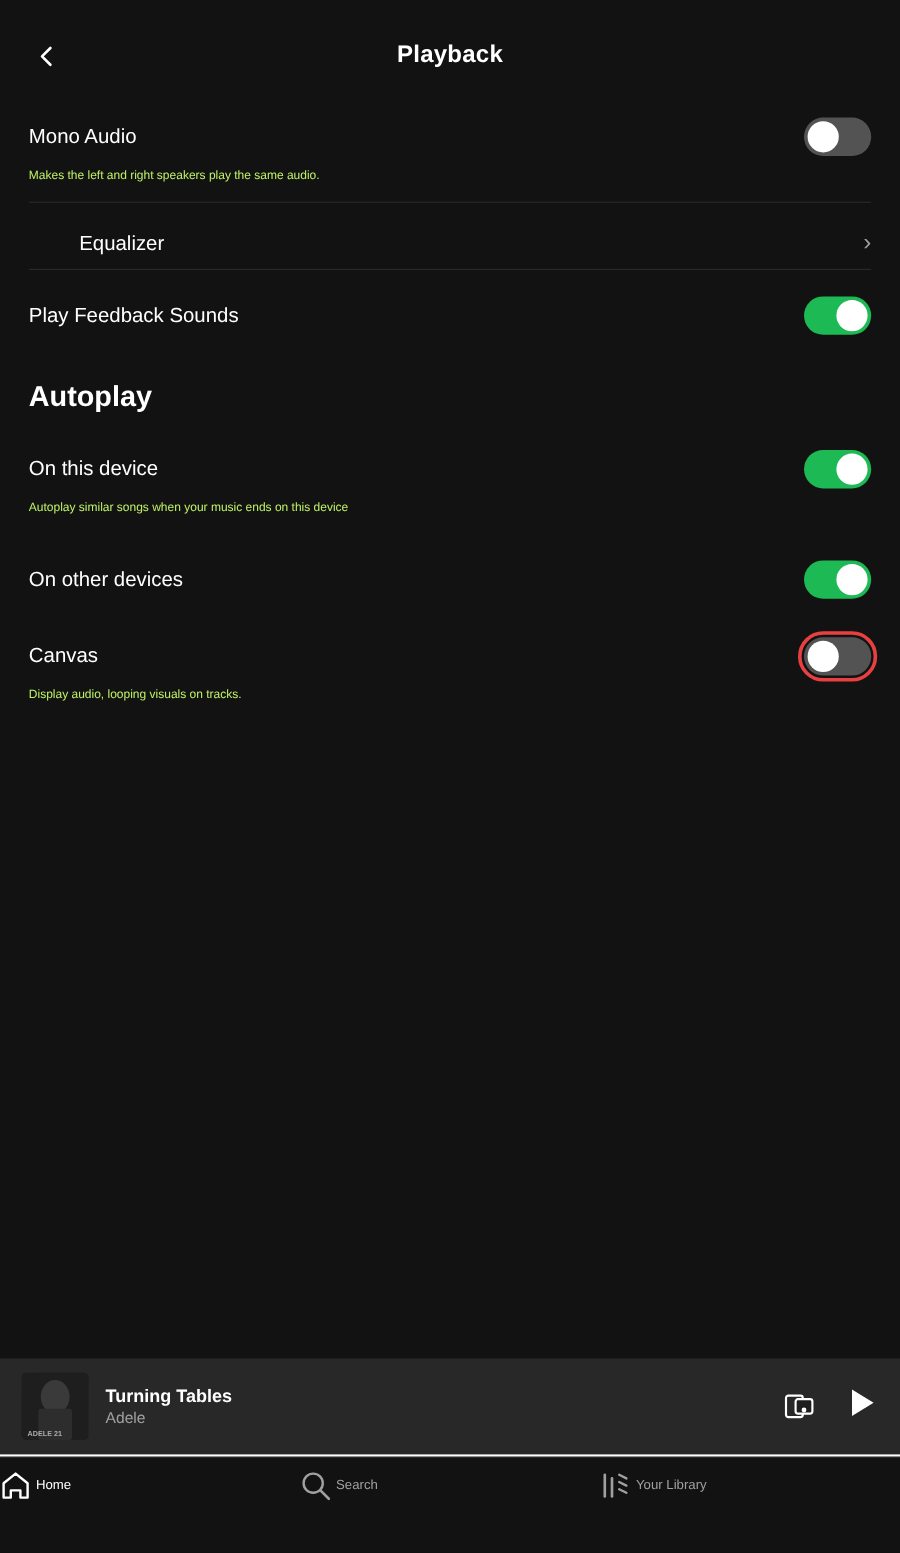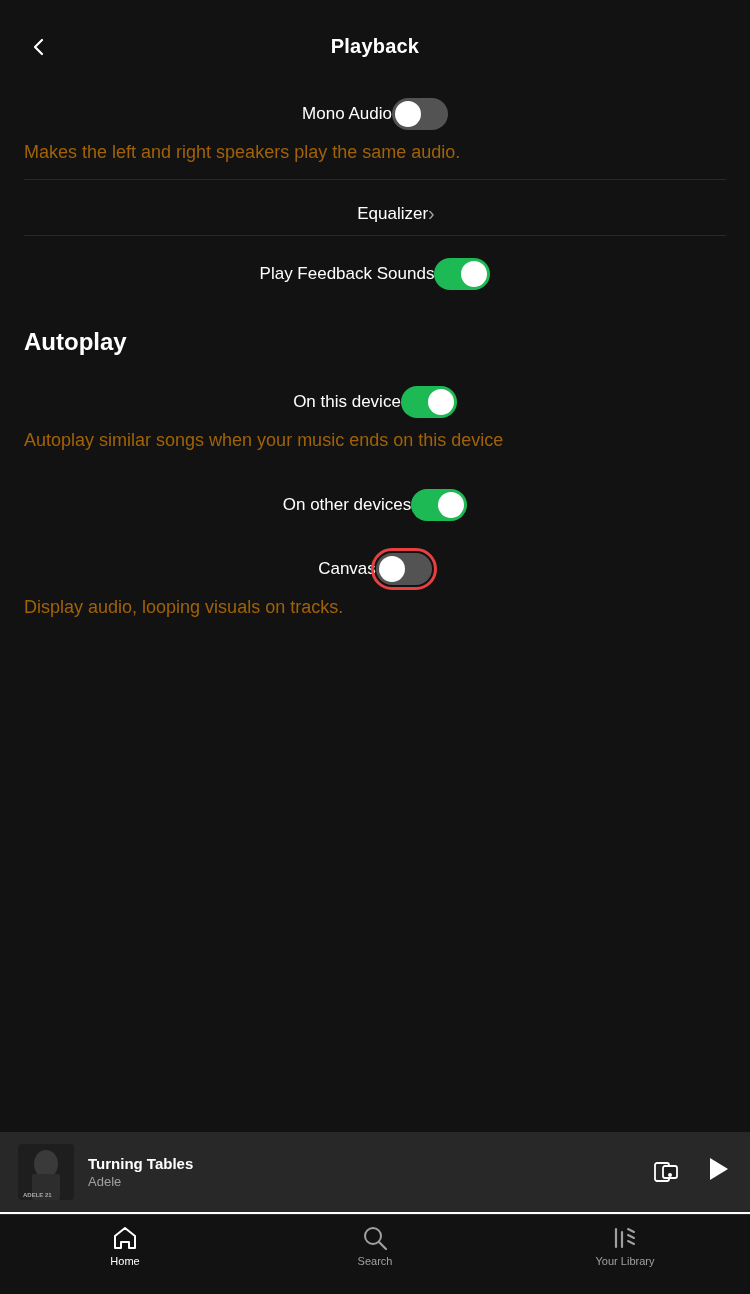--- a/index.html
+++ b/index.html
@@ -44,31 +44,31 @@
     }
 
     
     .settings-list {
       padding: 0 24px;
     }
 
     .setting-row {
       display: flex;
       align-items: center;
-      justify-content: center;
+      justify-content: space-between;
       padding: 22px 0 10px 0;
     }
     .setting-label {
       font-size: 17px;
       font-weight: 500;
       color: #fff;
     }
     .setting-desc {
-      font-size: 18px;
-      color: #a16207;
+      font-size: 10px;
+      color: #bef264;
       padding-bottom: 14px;
       line-height: 1.4;
     }
 
     .divider {
       height: 1px;
       background: #282828;
       margin: 0;
     }
 
@@ -193,21 +193,21 @@
       height: 80px;
       background: #121212;
       display: flex;
       align-items: flex-start;
       padding-top: 10px;
       border-top: 1px solid #282828;
     }
     .nav-item {
       flex: 1;
       display: flex;
-      flex-direction: column;
+      flex-direction: row;
       align-items: center;
       gap: 4px;
       cursor: pointer;
     }
     .nav-icon {
       font-size: 24px;
       color: #fff;
     }
     .nav-label {
       font-size: 11px;

